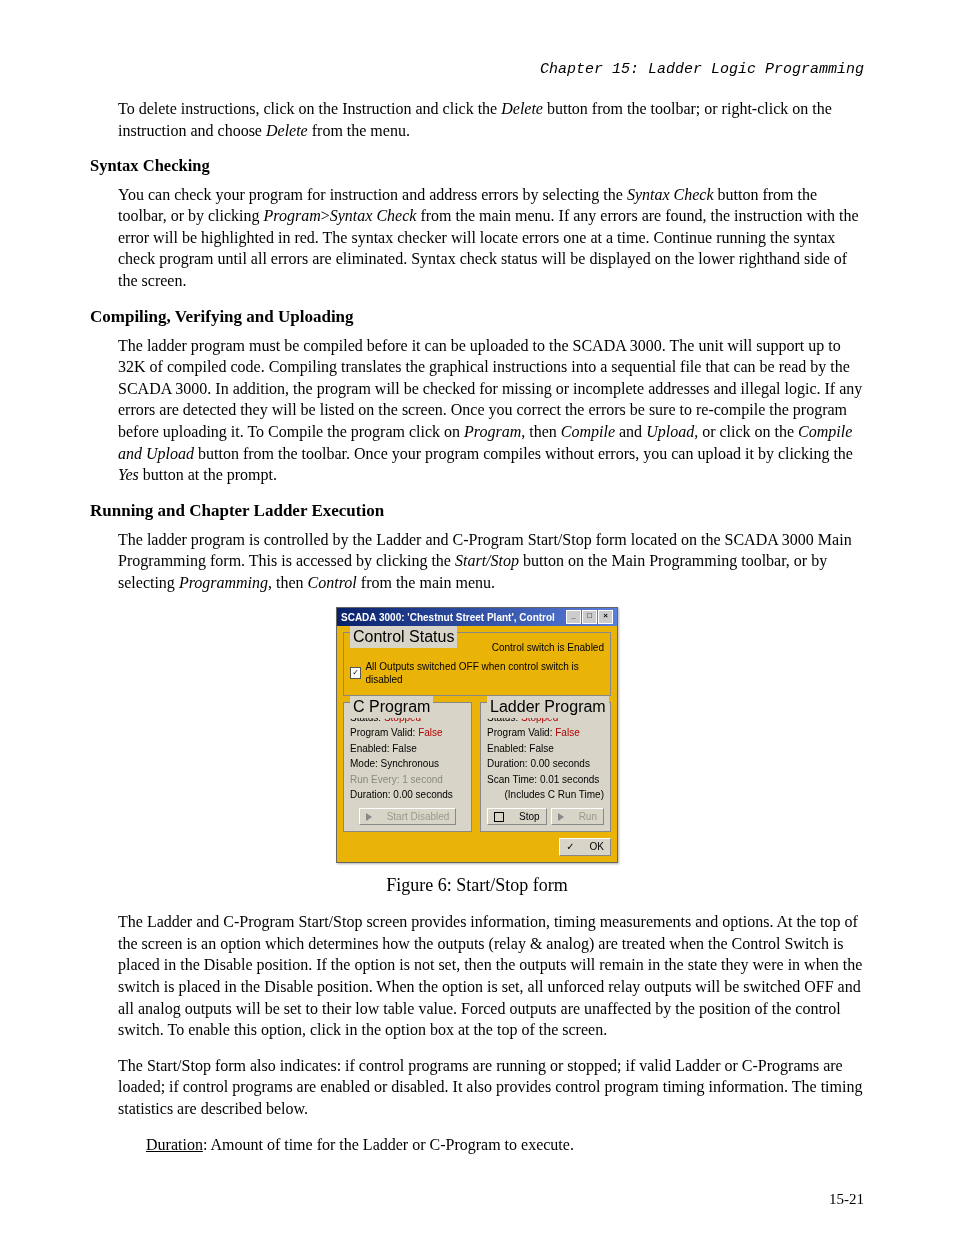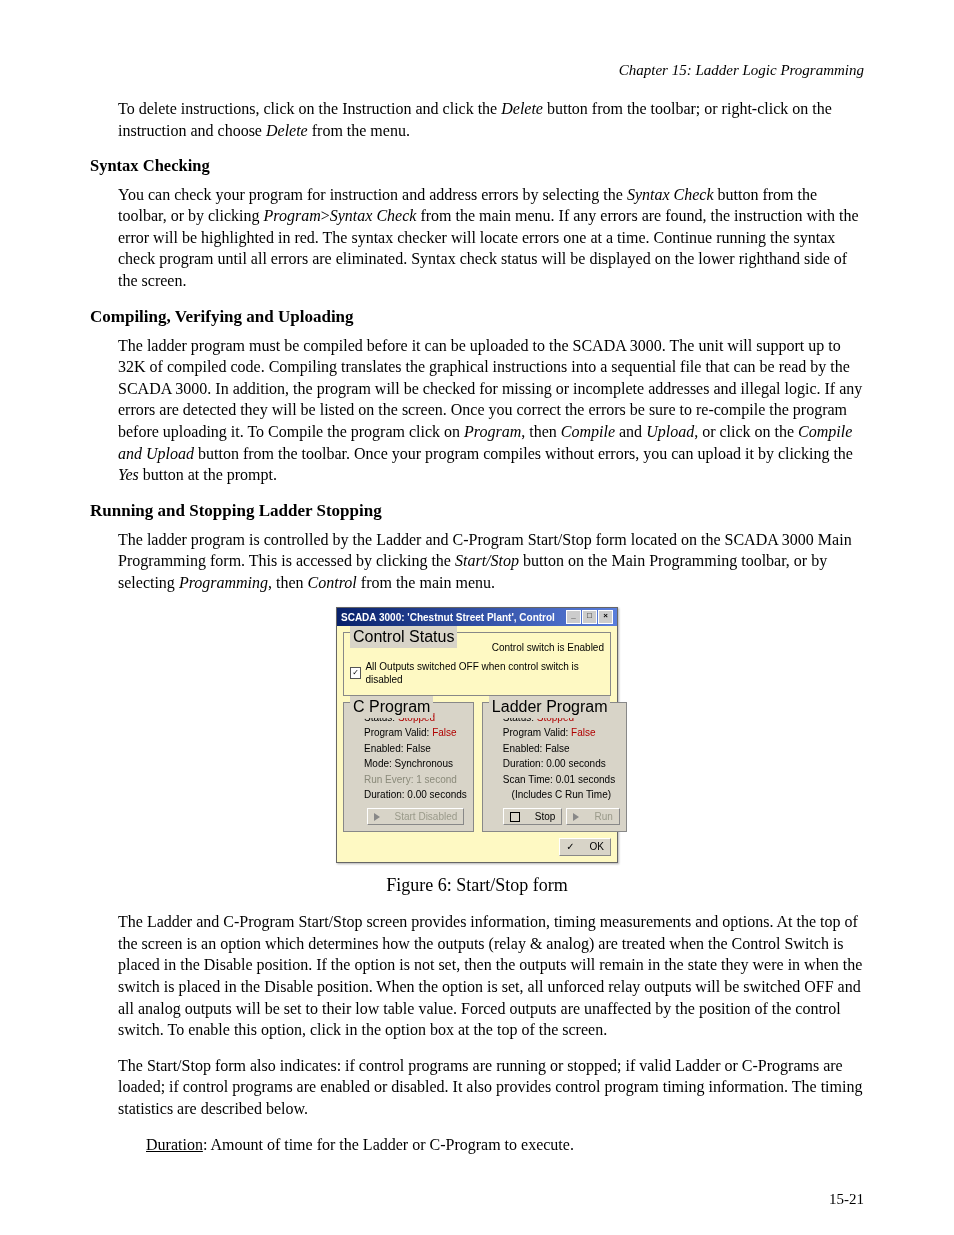--- a/index.html
+++ b/index.html
@@ -11,20 +11,21 @@
     margin: 0;
     padding: 60px 90px 60px 90px;
     width: 954px;
     box-sizing: border-box;
   }
   .chapter-header {
     text-align: right;
     font-style: italic;
     font-size: 15px;
     margin-bottom: 18px;
+    font-family: Liberation Mono, monospace;
   }
   .para {
     margin: 0 0 14px 0;
     text-align: left;
   }
   .indent {
     margin-left: 28px;
   }
   .h-sub {
     font-weight: bold;
@@ -42,21 +43,21 @@
   }
   .figure-caption {
     text-align: center;
     font-size: 18px;
     margin: 8px 0 14px 0;
   }
   .dialog {
     display: inline-block;
     width: 280px;
     border: 1px solid #666;
-    background: #fef9c3;
+    background: #eab308;
     font-family: Tahoma, Arial, sans-serif;
     font-size: 10px;
     text-align: left;
     box-shadow: 1px 1px 2px rgba(0,0,0,0.3);
   }
   .titlebar {
     background: linear-gradient(to right, #08216b, #5a7edc);
     color: #fff;
     font-weight: bold;
     padding: 2px 4px;
@@ -85,21 +86,21 @@
     padding: 0 3px;
     font-size: 16px;
   }
   .center-line { text-align: right; font-size: 10px; margin: 2px 0 5px 0; }
   .chk-line { font-size: 10px; display: flex; align-items: center; gap: 4px; margin-top: 3px;}
   .chkbox { width: 10px; height: 10px; background: #fff; border: 1px solid #555; display:inline-flex; align-items:center; justify-content:center; font-size:8px; line-height:8px;}
   .cols { display: flex; gap: 8px; margin: 4px 6px 0 6px; }
   .col {
     flex: 1;
     border: 1px solid #888;
-    padding: 6px 6px 6px 20px;
+    padding: 6px 6px 6px 6px;
     position: relative;
     font-size: 10px;
     background: #d8d4c8;
   }
   .kv { text-align: left; font-size: 10px; margin: 2px 0; white-space: nowrap;}
   .kv .lbl { display:inline; }
   .red { color: #b00000; }
   .greyout { color: #8a8a7a; }
   .btn-row { display: flex; gap: 4px; margin-top: 6px; justify-content: center;}
   .win-btn {
@@ -135,21 +136,21 @@
 <div class="h-sub indent">Syntax Checking</div>
 <p class="para indent">
   <span>You can check your program for instruction and address errors by selecting the </span><em>Syntax Check</em><span> button from the toolbar, or by clicking </span><em>Program</em><span>&gt;</span><em>Syntax Check</em><span> from the main menu. If any errors are found, the instruction with the error will be highlighted in red. The syntax checker will locate errors one at a time. Continue running the syntax check program until all errors are eliminated. Syntax check status will be displayed on the lower righthand side of the screen.</span>
 </p>
 
 <div class="h-main">Compiling, Verifying and Uploading</div>
 <p class="para indent">
   <span>The ladder program must be compiled before it can be uploaded to the SCADA 3000. The unit will support up to 32K of compiled code. Compiling translates the graphical instructions into a sequential file that can be read by the SCADA 3000. In addition, the program will be checked for missing or incomplete addresses and illegal logic. If any errors are detected they will be listed on the screen. Once you correct the errors be sure to re-compile the program before uploading it. To Compile the program click on </span><em>Program</em><span>, then </span><em>Compile</em><span> and </span><em>Upload</em><span>, or click on the </span><em>Compile and Upload</em><span> button from the toolbar. Once your program compiles without errors, you can upload it by clicking the </span><em>Yes</em><span> button at the prompt.</span>
 </p>
 
-<div class="h-main">Running and Stopping Ladder Stopping</div>
+<div class="h-main">Running and Chapter Ladder Execution</div>
 <p class="para indent">
   <span>The ladder program is controlled by the Ladder and C-Program Start/Stop form located on the SCADA 3000 Main Programming form.  This is accessed by clicking the </span><em>Start/Stop</em><span> button on the Main Programming toolbar, or by selecting </span><em>Programming</em><span>, then </span><em>Control</em><span> from the main menu.</span>
 </p>
 
 <div class="figure-wrap">
   <div class="dialog">
     <div class="titlebar">
       <span class="titlebar-text">SCADA 3000: 'Chestnut Street Plant', Control</span>
       <span class="titlebar-btns">
         <span class="tb-btn">_</span>
@@ -181,21 +182,21 @@
             </span>
         </div>
       </div>
       <div class="col">
         <span class="fieldset-label">Ladder Program</span>
         <div class="kv"><span class="lbl">Status:</span> <span class="red">Stopped</span></div>
         <div class="kv"><span class="lbl">Program Valid:</span> <span class="red">False</span></div>
         <div class="kv"><span class="lbl">Enabled:</span> <span>False</span></div>
         <div class="kv"><span class="lbl">Duration:</span> <span>0.00 seconds</span></div>
         <div class="kv"><span class="lbl">Scan Time:</span> <span>0.01 seconds</span></div>
-        <div class="kv" style="text-align:center">(Includes C Run Time)</div>
+        <div class="kv" style="text-align:right">(Includes C Run Time)</div>
         <div class="btn-row">
           <span class="win-btn">
               <span class="sq-icon"></span>
               <span>Stop</span>
             </span>
           <span class="win-btn disabled">
               <span class="tri-icon"></span>
               <span>Run</span>
             </span>
         </div>

